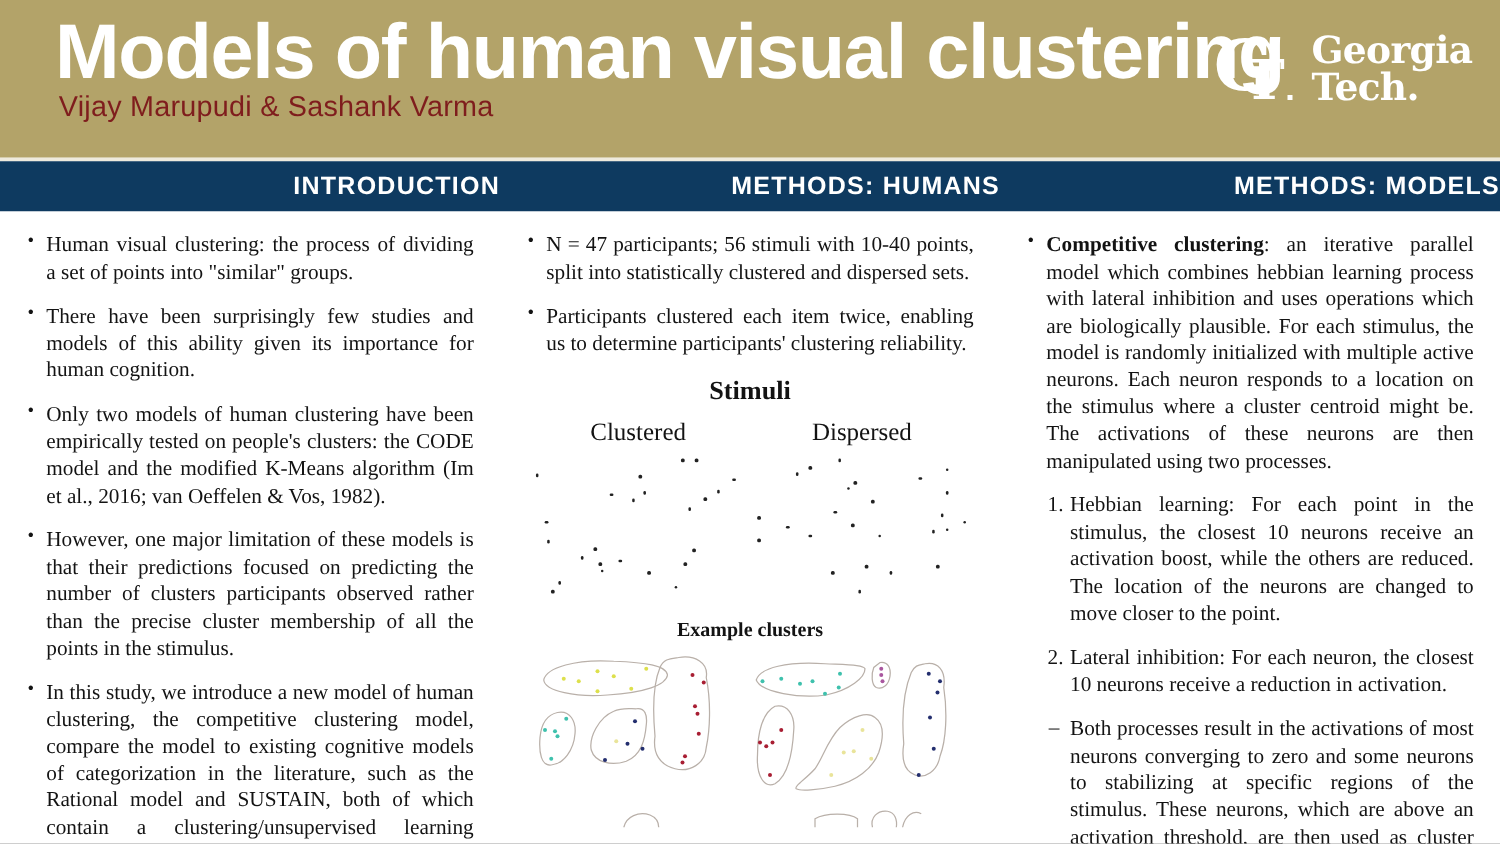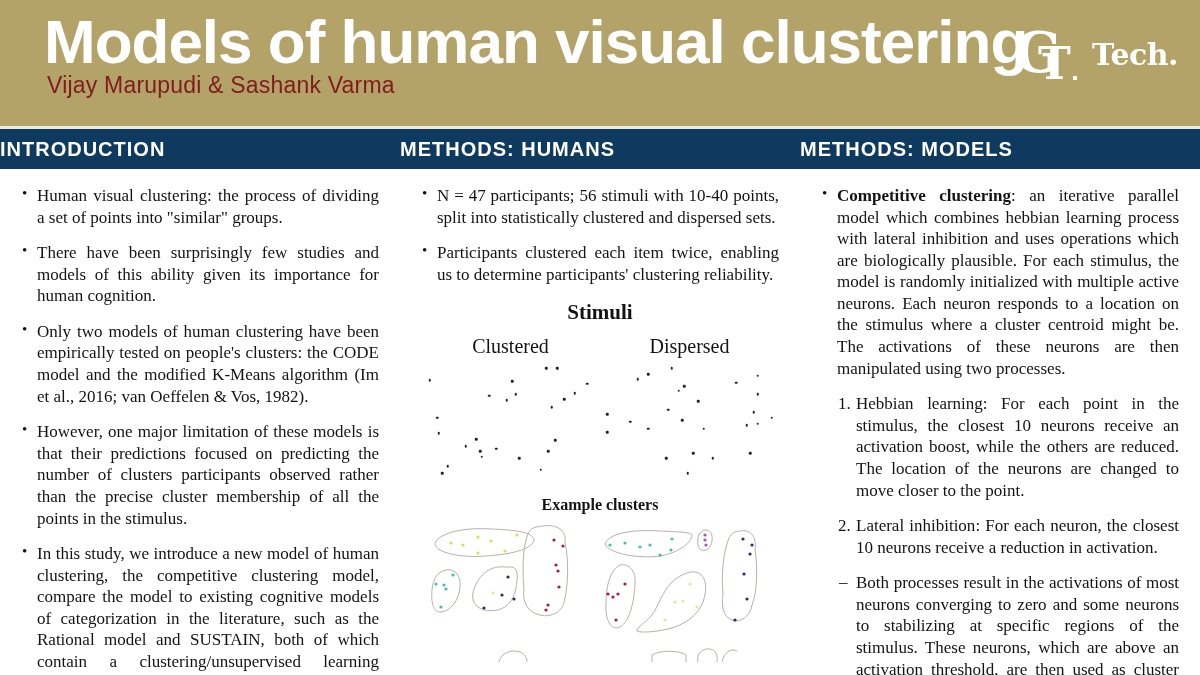--- a/index.html
+++ b/index.html
@@ -12,21 +12,21 @@
     font-size:62px;letter-spacing:-1px;white-space:nowrap;}
   .hdr-authors{position:absolute;left:47px;top:72px;color:#7f1d1d;
     font-family:"Liberation Sans","DejaVu Sans",sans-serif;font-weight:normal;
     font-size:23px;letter-spacing:0.2px;}
   .logo{position:absolute;right:22px;top:24px;display:flex;align-items:center;gap:14px;}
   .logo-text{color:#ffffff;font-family:"DejaVu Serif","Liberation Serif",serif;
     font-weight:bold;font-size:30px;line-height:0.98;letter-spacing:-0.5px;}
   
   .gap-strip{width:100%;height:3px;background:#eeeadd;}
   .band{width:100%;height:40px;background:#0e3a60;display:flex;}
-  .band-cell{width:400px;display:flex;align-items:center;justify-content:flex-start;}
+  .band-cell{width:400px;display:flex;align-items:center;justify-content:flex-end;}
   .band-cell span{color:#ffffff;font-family:"Liberation Sans","DejaVu Sans",sans-serif;
     font-weight:bold;font-size:20px;letter-spacing:1px;}
   
   .body{display:flex;align-items:flex-start;}
   .col{width:400px;box-sizing:border-box;padding:16px 21px 0 21px;
     font-size:17px;line-height:1.27;color:#131313;text-align:justify;}
   .bullet{position:relative;padding-left:16px;margin-bottom:14px;}
   .bullet::before{content:"\2022";position:absolute;left:1px;top:-1px;font-size:15px;}
   .numitem{position:relative;padding-left:35px;margin-bottom:14px;}
   .numitem .num{position:absolute;left:17px;top:0;}
@@ -57,20 +57,21 @@
     <div class="hdr-authors">Vijay Marupudi &amp; Sashank Varma</div>
     <div class="logo">
       <span>
         <svg width="64" height="58" viewBox="0 0 64 58">
           <text x="0" y="48" font-family="DejaVu Serif, Liberation Serif, serif" font-weight="bold" font-size="56" fill="#ffffff">G</text>
           <text x="24" y="55" font-family="DejaVu Serif, Liberation Serif, serif" font-weight="bold" font-size="44" fill="#ffffff">T</text>
           <rect x="59" y="52" width="4" height="4" fill="#ffffff"></rect>
         </svg>
       </span>
       <div class="logo-text">
+        <div>Georgia</div>
         <div>Tech.</div>
       </div>
     </div>
   </div>
 
   <div class="gap-strip"></div>
 
   <div class="band">
     <div class="band-cell">
       <span>INTRODUCTION</span>

